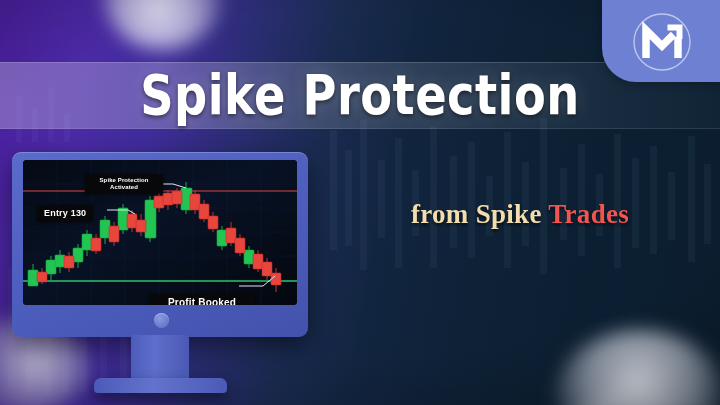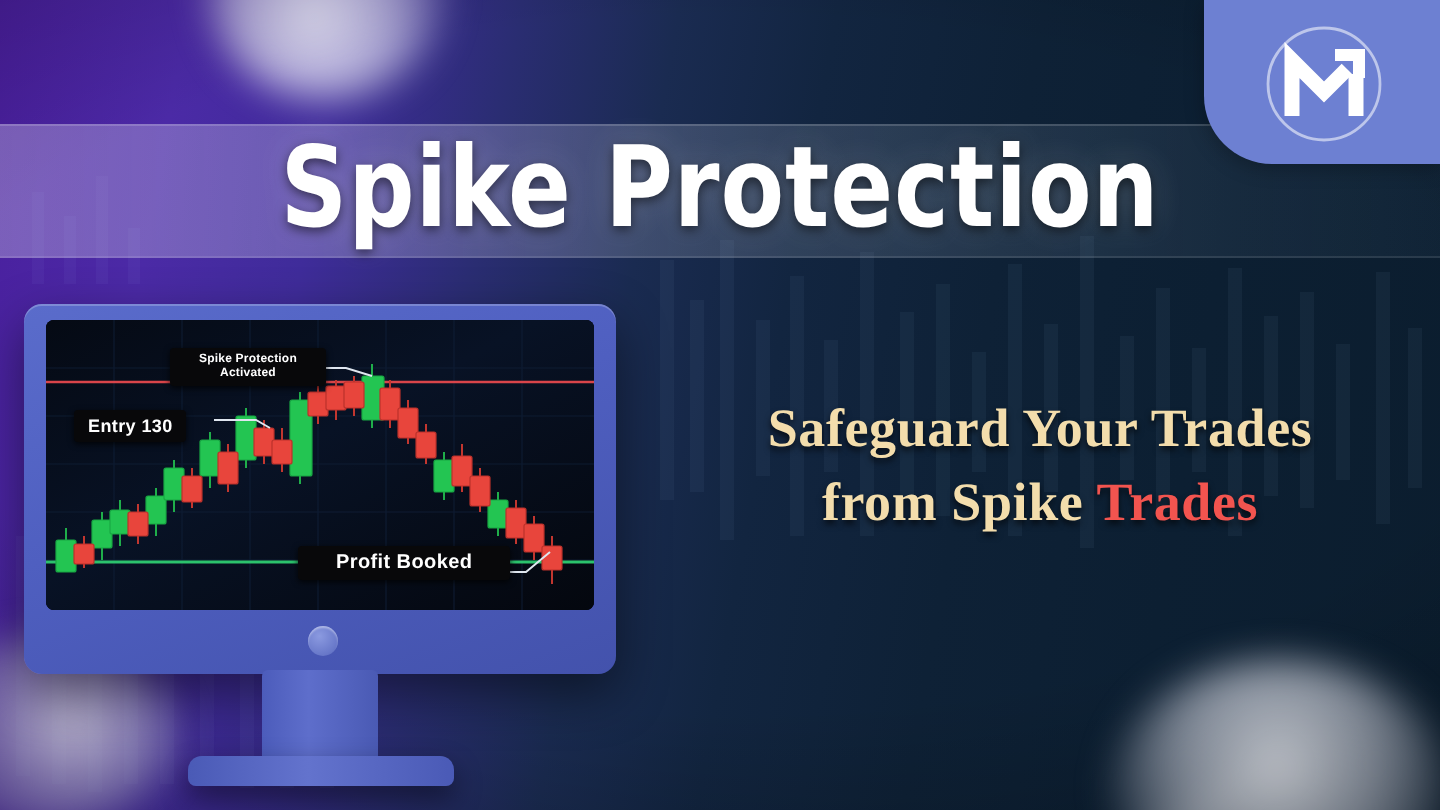--- a/index.html
+++ b/index.html
@@ -133,21 +133,21 @@
 
   .lbl{
     position:absolute;background:#08080a;color:#ffffff;
     font-family:"Liberation Sans",sans-serif;font-weight:bold;
     border-radius:2px;text-align:center;
     box-shadow:0 1px 3px rgba(0,0,0,.8);
     line-height:1.12;
   }
   .lbl-spike{left:62px;top:14px;width:74px;padding:3px 2px;font-size:6px;letter-spacing:.1px;}
   .lbl-entry{left:14px;top:45px;padding:3px 7px;font-size:9px;letter-spacing:.2px;}
-  .lbl-profit{left:126px;top:113px;padding:3px 19px;font-size:10px;letter-spacing:.2px;}
+  .lbl-profit{left:126px;top:134px;padding:3px 19px;font-size:10px;letter-spacing:.2px;}
 </style>
 </head>
 <body>
 
 <div class="banner">
 
   <div class="bg-base"></div>
 
   <svg class="wm" viewBox="0 0 720 405" preserveAspectRatio="none">
     <g fill="#8fb6d8" opacity="0.11">
@@ -207,21 +207,20 @@
   <div class="logo-panel">
     <svg class="logo-mark" viewBox="0 0 72 72">
       <circle cx="36" cy="36" r="28" fill="none" stroke="#ffffff" stroke-opacity=".55" stroke-width="1.4"></circle>
       <path d="M20 52 V24 L36 40 L47.5 28.5" fill="none" stroke="#ffffff" stroke-width="7.5" stroke-linejoin="miter" stroke-linecap="butt"></path>
       <path d="M52 52 V31" fill="none" stroke="#ffffff" stroke-width="7.5"></path>
       <path d="M41.5 21.5 H53.5 V33" fill="none" stroke="#ffffff" stroke-width="6"></path>
     </svg>
   </div>
 
   <div class="headline">
-    <div class="line">Safeguard Your Trades</div>
     <div class="line"><span>from Spike </span><span class="accent">Trades</span></div>
   </div>
 
   <div class="monitor">
     <div class="mon-body">
       <div class="mon-screen">
 
         <svg class="chart-svg" viewBox="0 0 274 145">
           <defs>
             <linearGradient id="scrbg" x1="0" y1="0" x2="1" y2="1">

